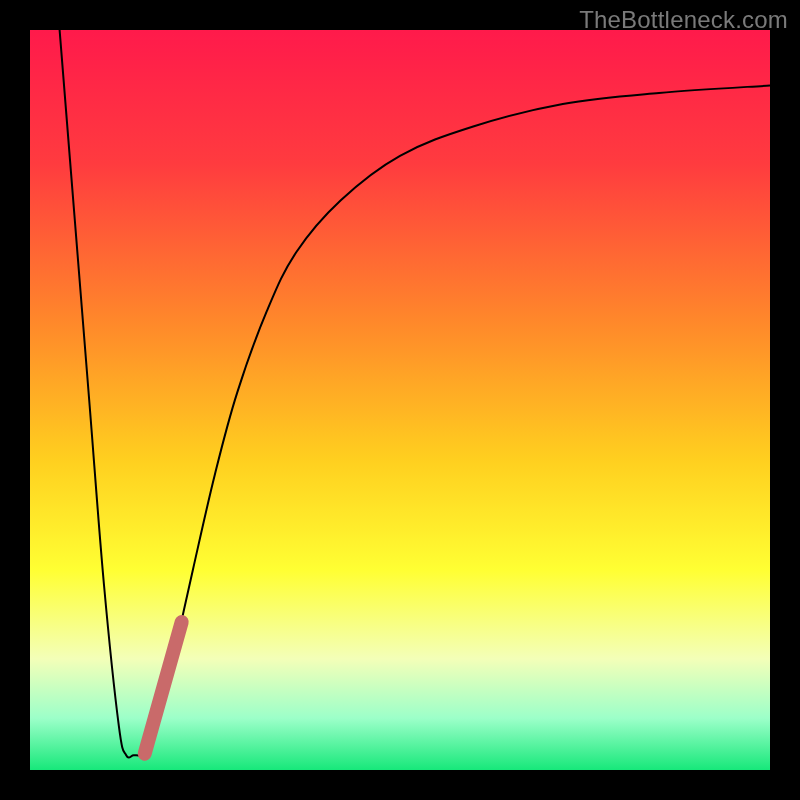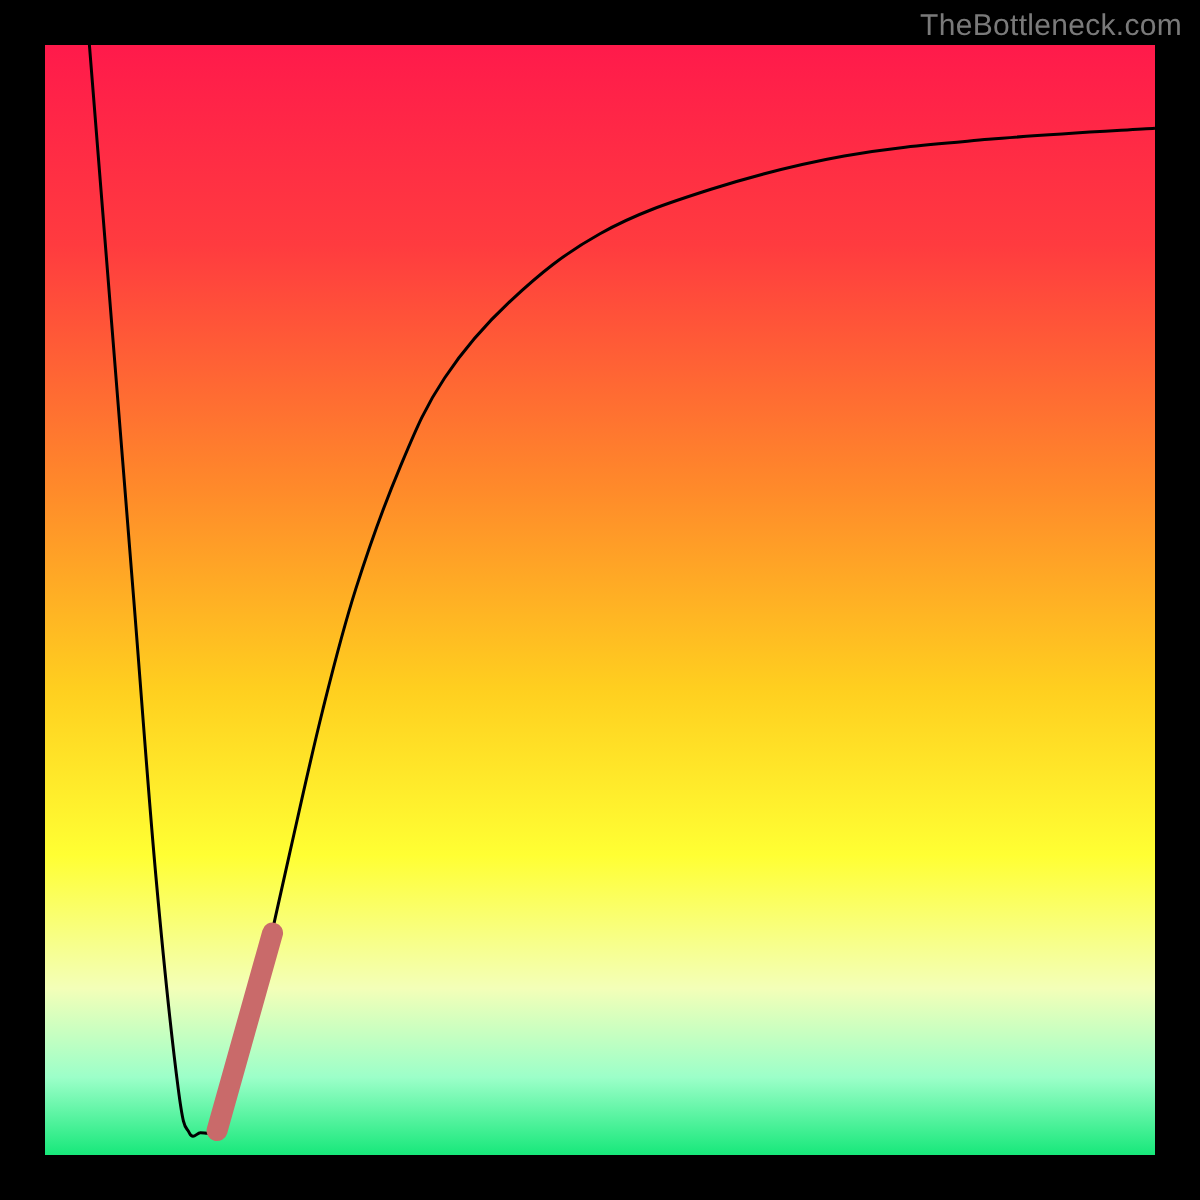--- a/index.html
+++ b/index.html
@@ -23,21 +23,21 @@
     top: 30px;
     width: 740px;
     height: 740px;
     overflow: hidden;
   }
   .watermark {
     position: absolute;
     top: 6px;
     right: 12px;
     color: #7a7a7a;
-    font-size: 20px;
+    font-size: 24px;
     font-weight: 500;
     letter-spacing: 0.2px;
     user-select: none;
   }
   svg { display: block; }
 </style>
 </head>
 <body>
 
 <div class="frame">

